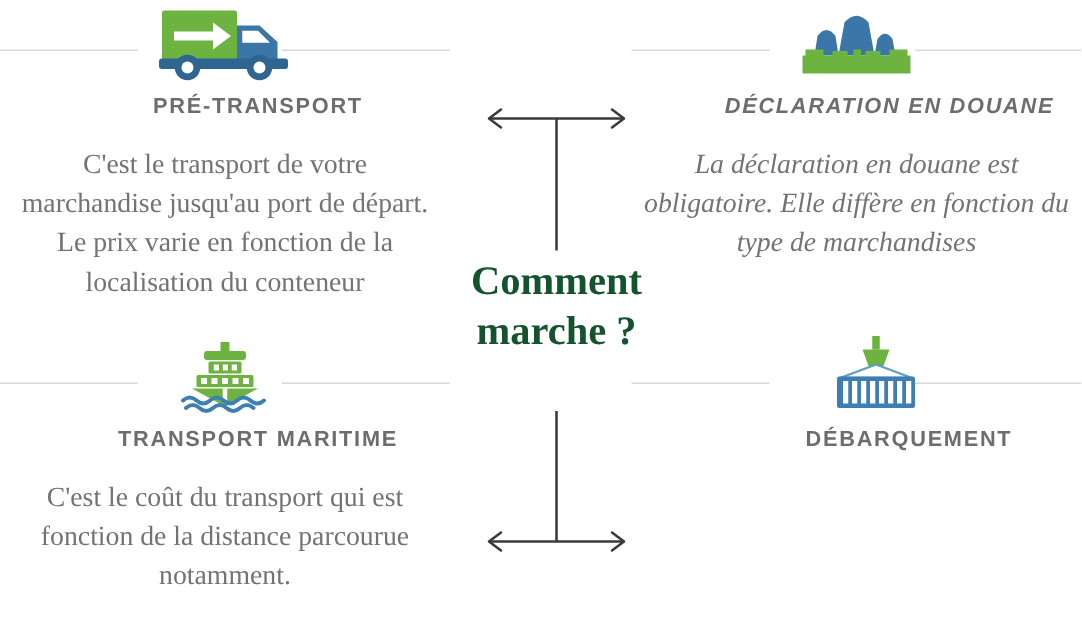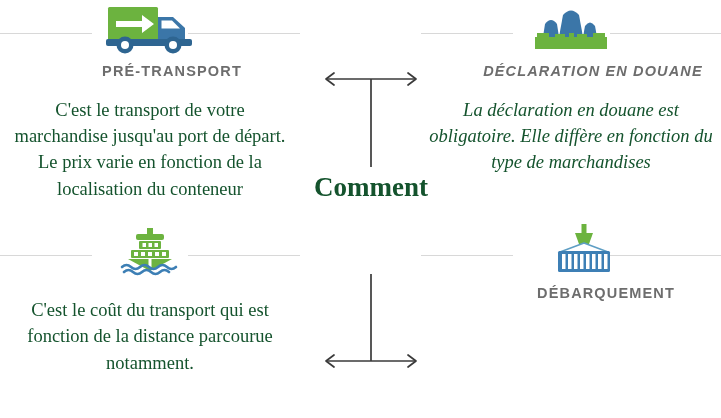--- a/index.html
+++ b/index.html
@@ -48,21 +48,21 @@
     margin-top: 6px;
     line-height: 1.1;
     white-space: nowrap;
     margin-left: 44px;
   }
 
   .quad-body {
     font-family: "Liberation Serif", serif;
     font-size: 18.5px;
     line-height: 1.42;
-    color: #14532d;
+    color: #737373;
     margin-top: 17px;
     padding: 0 8px;
   }
 
   
   .rule {
     position: absolute;
     height: 1px;
     background: #d8d8d8;
     z-index: 1;
@@ -170,20 +170,21 @@
         <rect x="37" y="27" width="4" height="4" fill="#ffffff"></rect>
         <rect x="44" y="27" width="4" height="4" fill="#ffffff"></rect>
         <rect x="51" y="27" width="4" height="4" fill="#ffffff"></rect>
         <rect x="58" y="27" width="4" height="4" fill="#ffffff"></rect>
         <path d="M24 34 h44 l-22 12 z" fill="#6cb33f"></path>
         <rect x="44.5" y="34" width="3" height="8" fill="#ffffff"></rect>
         <path d="M18 42 q4.5 -4 9 0 t9 0 t9 0 t9 0 t9 0 t9 0" stroke="#3d7fb5" stroke-width="2.6" fill="none" stroke-linecap="round"></path>
         <path d="M20 47 q4.5 -4 9 0 t9 0 t9 0 t9 0 t9 0" stroke="#3d7fb5" stroke-width="2.6" fill="none" stroke-linecap="round"></path>
       </svg>
     </div>
+    <div class="quad-title">TRANSPORT MARITIME</div>
     <div class="quad-body">C'est le coût du transport qui est fonction de la distance parcourue notamment.</div>
   </div>
 
   <div class="quad quad-br">
     <div class="icon-slot">
       <svg width="92" height="56" viewBox="0 0 92 56">
         <rect x="43.5" y="1" width="5" height="9" fill="#6cb33f"></rect>
         <path d="M37 10 h18 l-4 11 h-10 z" fill="#6cb33f"></path>
         <path d="M46 20 l-24 9 h48 z" fill="#ffffff" stroke="#5e9ec4" stroke-width="1.6" stroke-linejoin="round"></path>
         <rect x="20" y="28" width="52" height="21" rx="1.5" fill="#3d7fb5"></rect>
@@ -206,20 +207,21 @@
       <svg width="142" height="100" viewBox="0 0 142 100">
         <line x1="27" y1="9" x2="115" y2="9" stroke="#3a3a3a" stroke-width="1.7"></line>
         <polyline points="34,3 26,9 34,15" fill="none" stroke="#3a3a3a" stroke-width="1.7" stroke-linecap="round" stroke-linejoin="round"></polyline>
         <polyline points="108,3 116,9 108,15" fill="none" stroke="#3a3a3a" stroke-width="1.7" stroke-linecap="round" stroke-linejoin="round"></polyline>
         <line x1="71" y1="9" x2="71" y2="97" stroke="#3a3a3a" stroke-width="1.7"></line>
       </svg>
     </div>
 
     <div class="center-title">
       <div>Comment</div>
+      <div>marche ?</div>
     </div>
 
     <div class="connector connector-bottom">
       <svg width="142" height="106" viewBox="0 0 142 106">
         <line x1="71" y1="2" x2="71" y2="89" stroke="#3a3a3a" stroke-width="1.7"></line>
         <line x1="27" y1="89" x2="115" y2="89" stroke="#3a3a3a" stroke-width="1.7"></line>
         <polyline points="34,83 26,89 34,95" fill="none" stroke="#3a3a3a" stroke-width="1.7" stroke-linecap="round" stroke-linejoin="round"></polyline>
         <polyline points="108,83 116,89 108,95" fill="none" stroke="#3a3a3a" stroke-width="1.7" stroke-linecap="round" stroke-linejoin="round"></polyline>
       </svg>
     </div>

